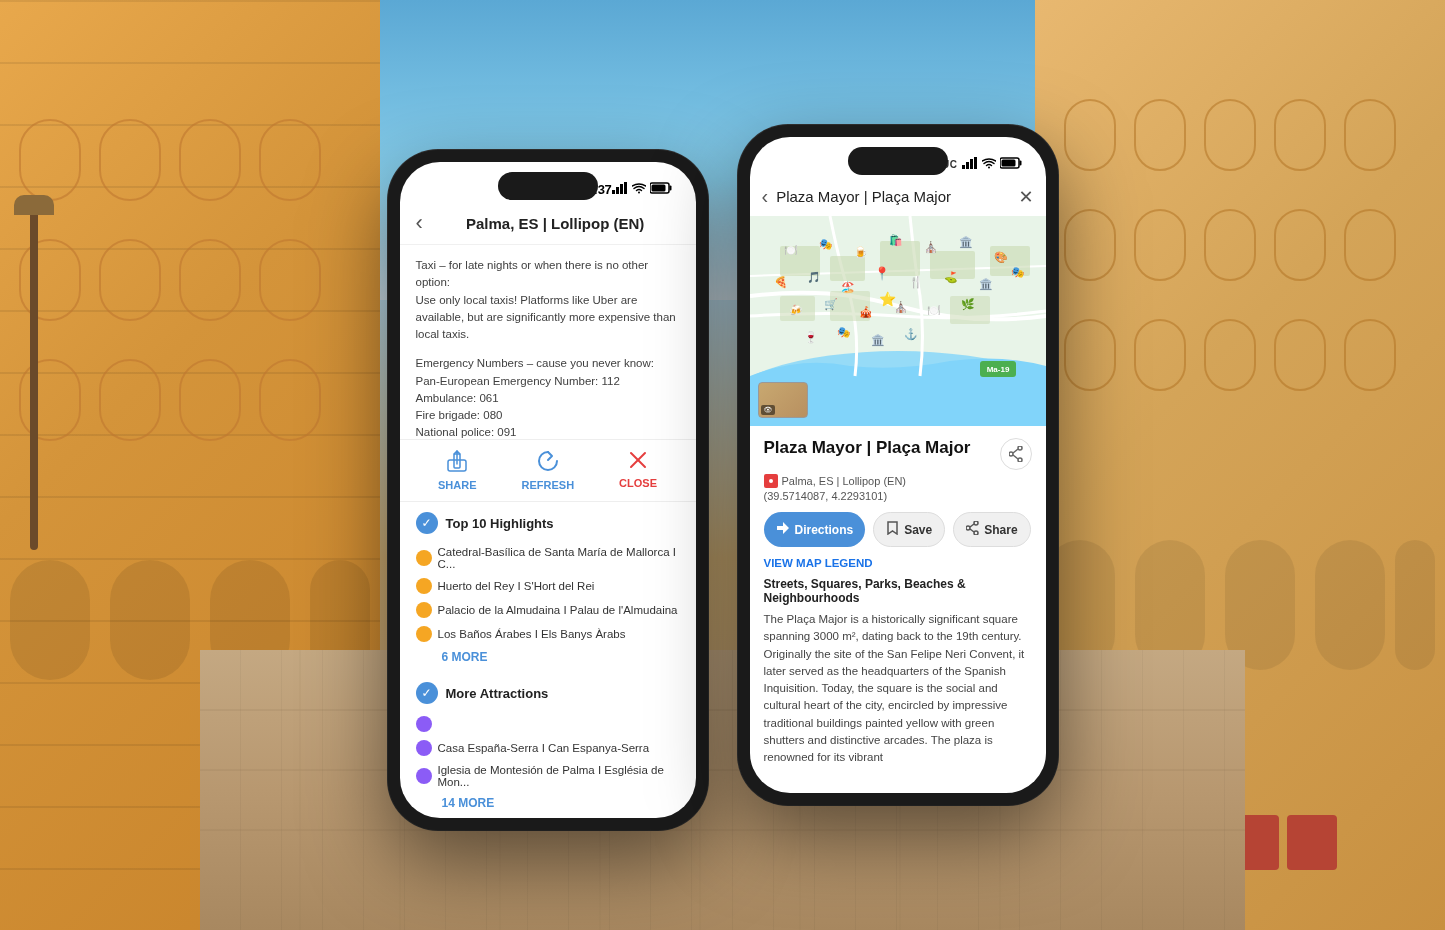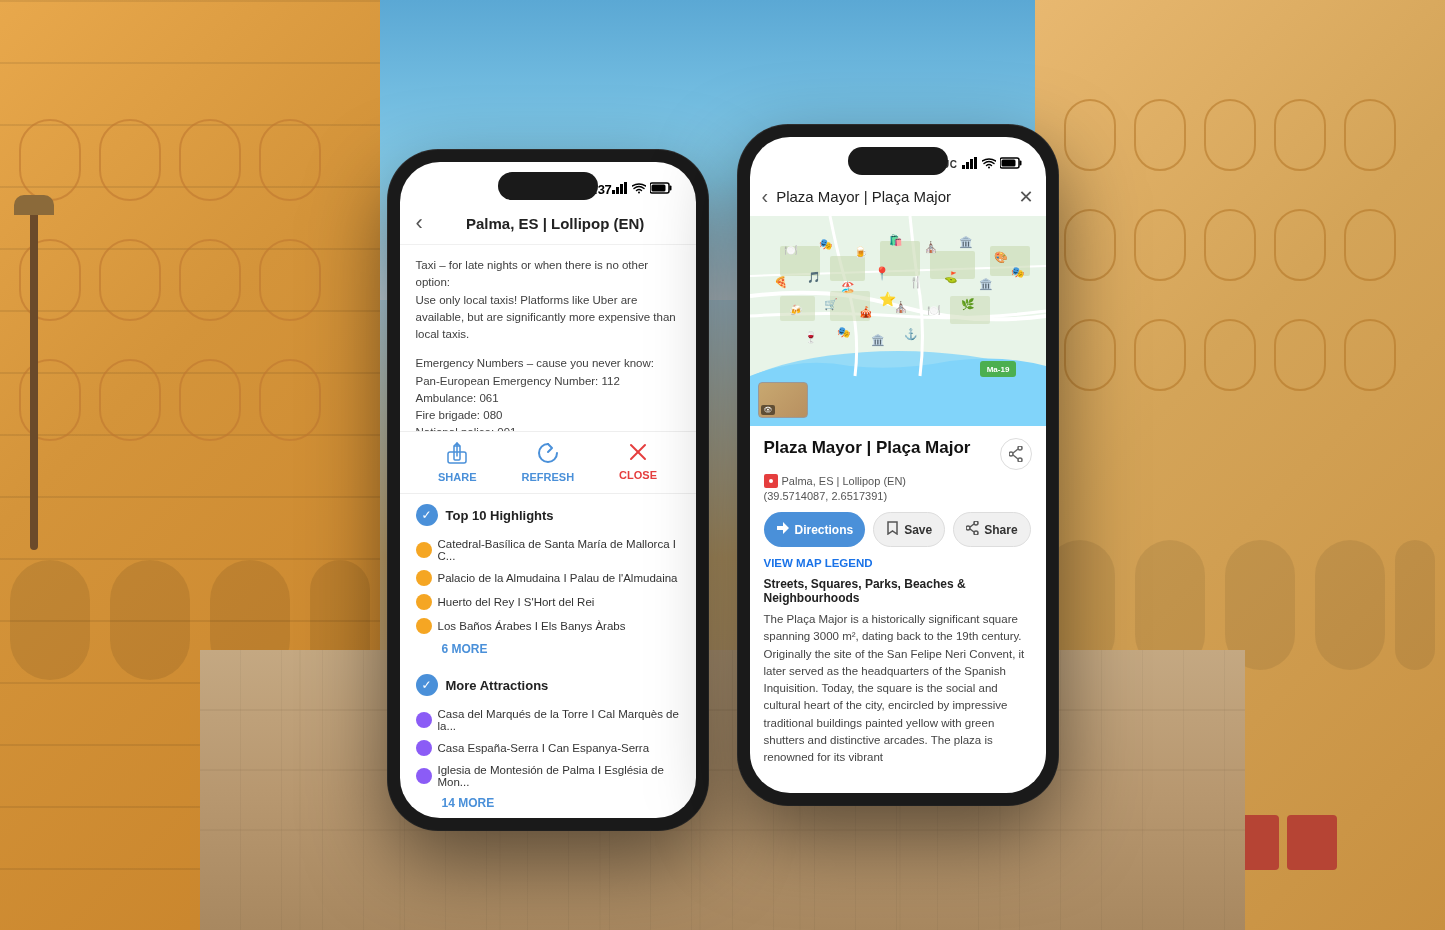--- a/index.html
+++ b/index.html
@@ -579,41 +579,40 @@
         <div class="section-header">
           <div class="check-circle">✓</div>
           <span class="section-title">Top 10 Highlights</span>
         </div>
         <div class="highlight-item">
           <div class="yellow-dot"></div>
           <span>Catedral-Basílica de Santa María de Mallorca I C...</span>
         </div>
         <div class="highlight-item">
           <div class="yellow-dot"></div>
-          <span>Palacio de la Almudaina I Palau de l'Almudaina</span>
+          <span>Huerto del Rey I S'Hort del Rei</span>
         </div>
         <div class="highlight-item">
           <div class="yellow-dot"></div>
-          <span>Huerto del Rey I S'Hort del Rei</span>
+          <span>Palacio de la Almudaina I Palau de l'Almudaina</span>
         </div>
         <div class="highlight-item">
           <div class="yellow-dot"></div>
           <span>Los Baños Árabes I Els Banys Àrabs</span>
         </div>
         <div class="more-link">6 MORE</div>
       </div>
 
       <div class="section">
         <div class="section-header">
           <div class="check-circle">✓</div>
           <span class="section-title">More Attractions</span>
         </div>
         <div class="highlight-item">
           <div class="purple-dot"></div>
-          <span>Casa del Marqués de la Torre I Cal Marquès de la...</span>
         </div>
         <div class="highlight-item">
           <div class="purple-dot"></div>
           <span>Casa España-Serra I Can Espanya-Serra</span>
         </div>
         <div class="highlight-item">
           <div class="purple-dot"></div>
           <span>Iglesia de Montesión de Palma I Església de Mon...</span>
         </div>
         <div class="more-link">14 MORE</div>
@@ -745,21 +744,21 @@
         <div class="place-source">
           <div class="source-icon">
             <svg width="10" height="10" viewBox="0 0 10 10">
                 <circle cx="5" cy="5" r="5" fill="#E53E3E"></circle>
                 <circle cx="5" cy="5" r="2" fill="white"></circle>
               </svg>
           </div>
           <span class="source-text">Palma, ES | Lollipop (EN)</span>
         </div>
 
-        <div class="coords-text">(39.5714087, 2.6517391)</div>
+        <div class="coords-text">(39.5714087, 4.2293101)</div>
 
         <div class="map-actions">
           <button class="map-action-btn btn-directions">
             <span>
               <svg width="14" height="14" viewBox="0 0 14 14" fill="none">
                   <polygon points="7,1 13,7 7,13 7,9 1,9 1,5 7,5" fill="white"></polygon>
                 </svg>
             </span>
             <span>Directions</span>
           </button>

